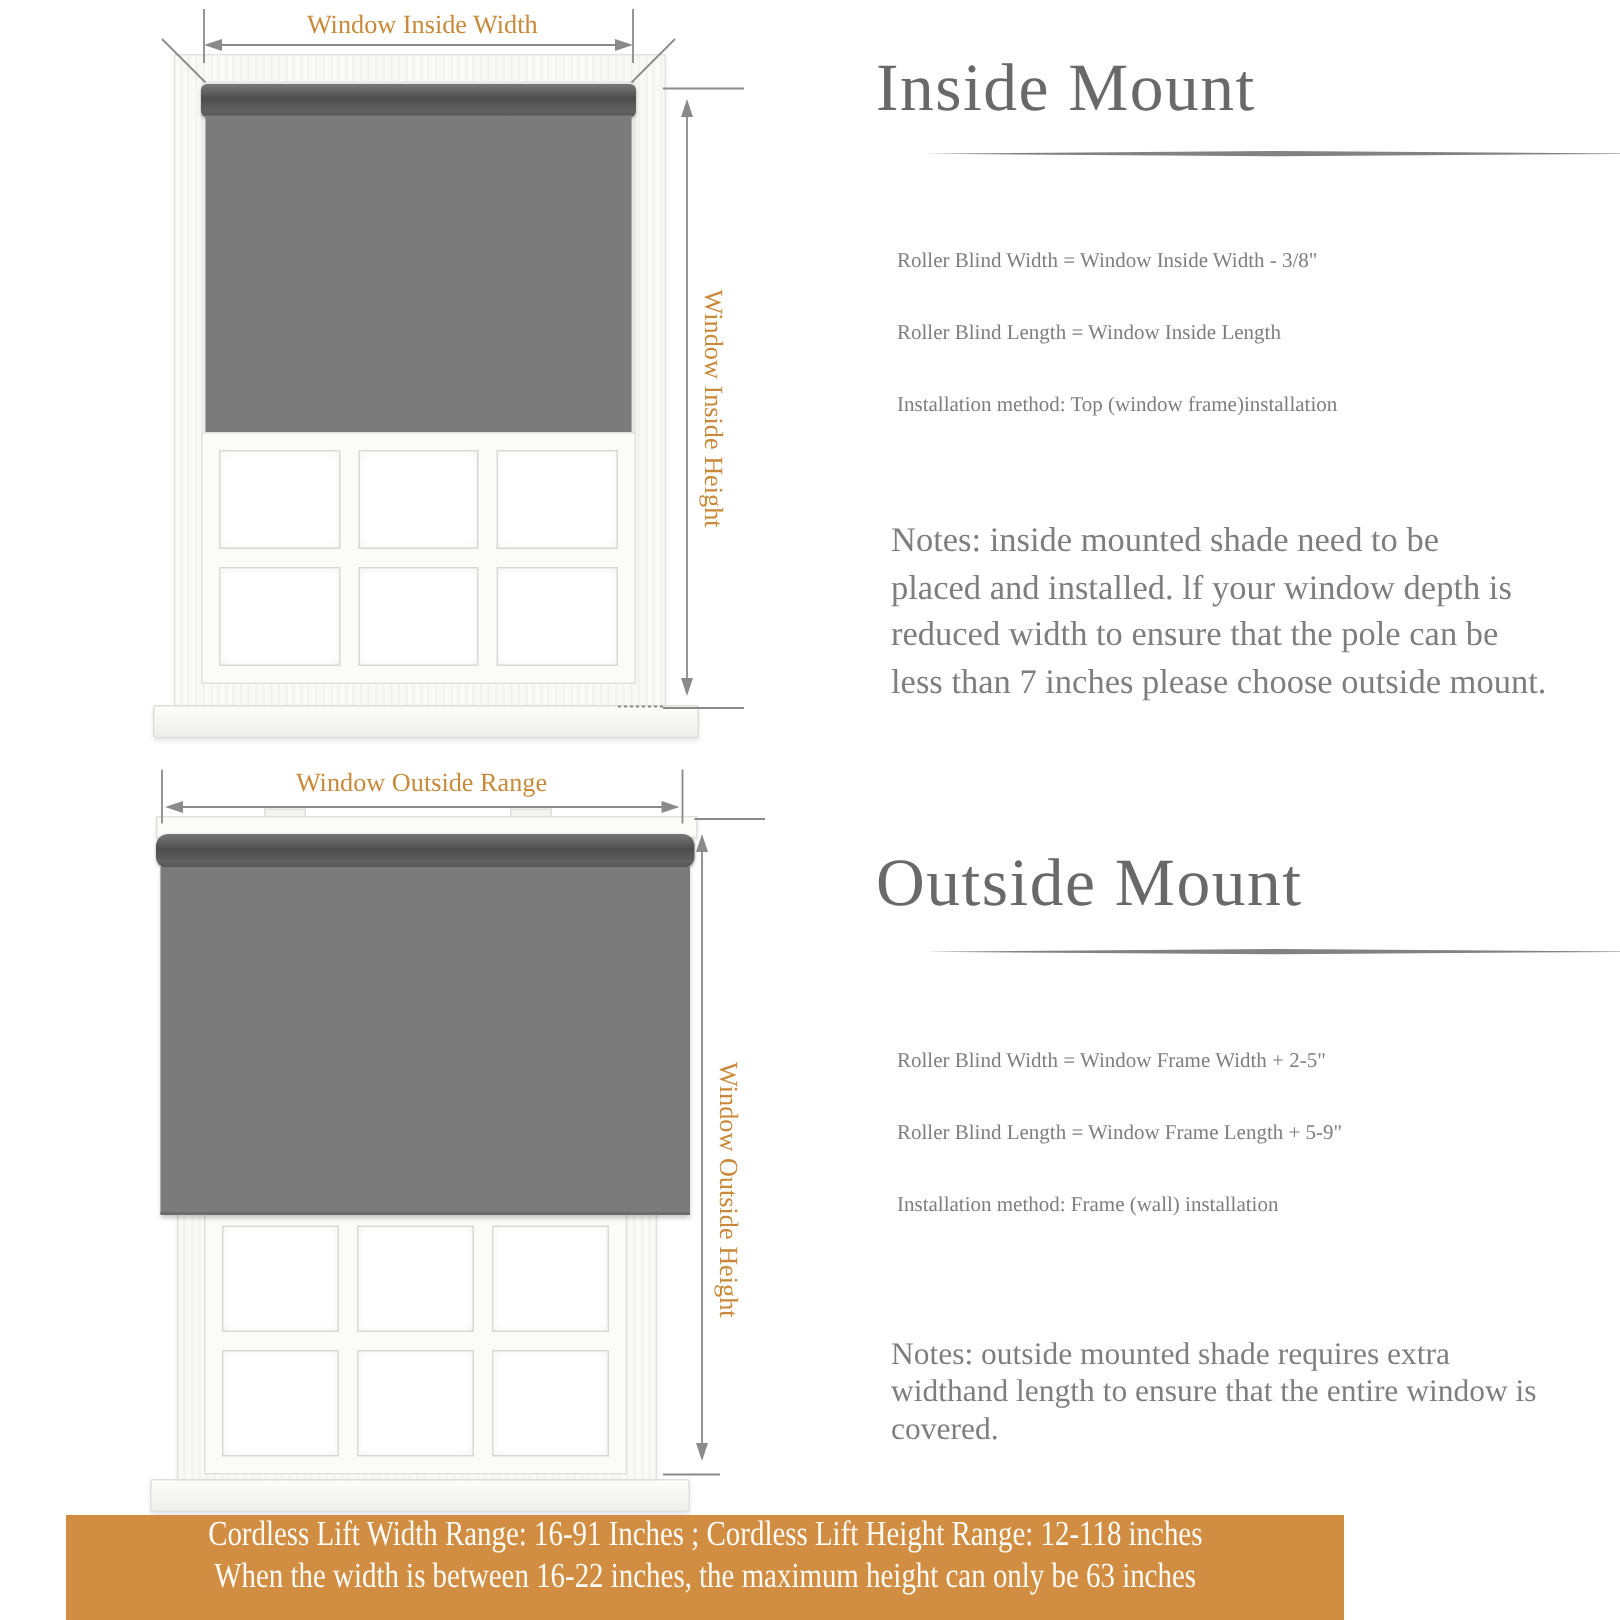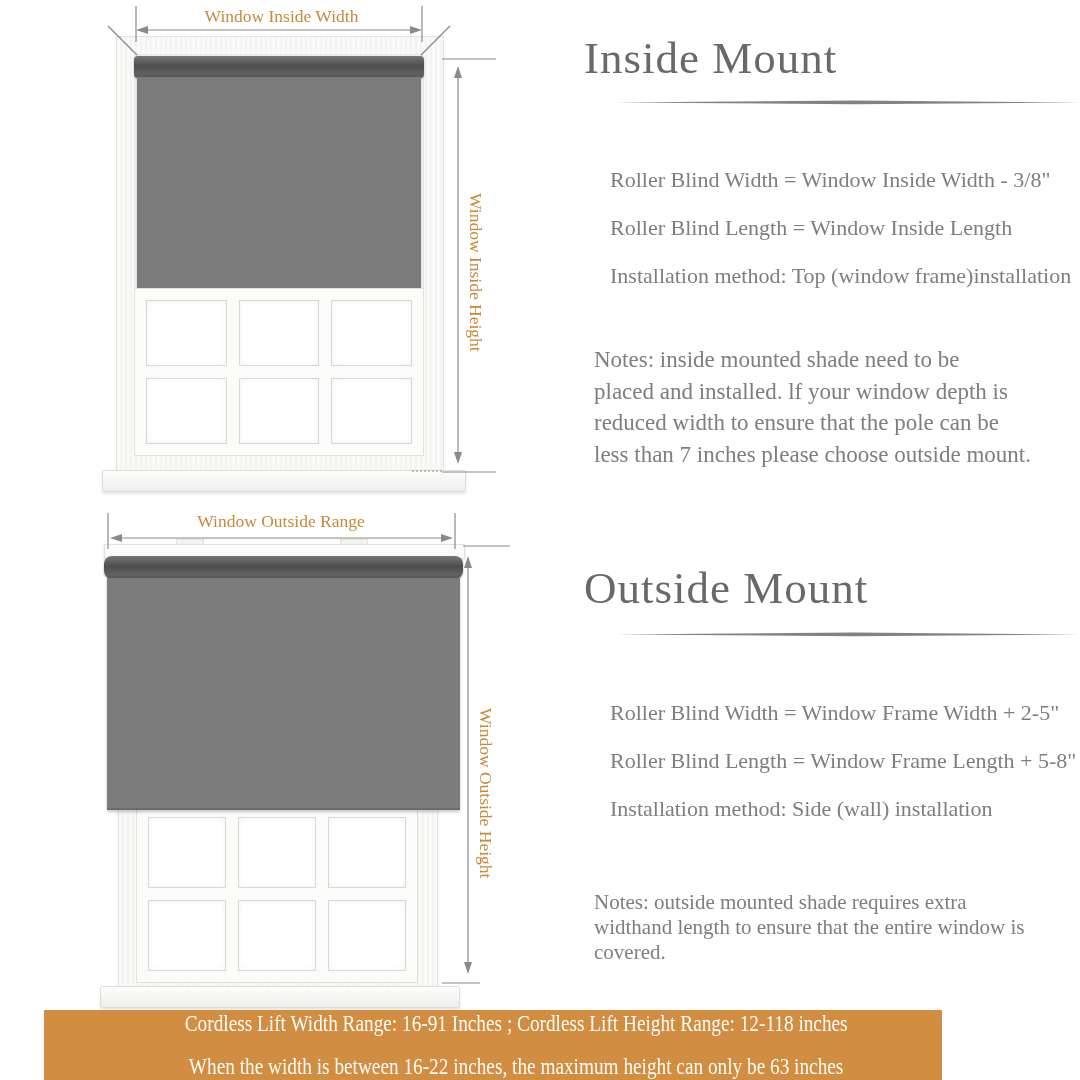--- a/index.html
+++ b/index.html
@@ -49,31 +49,31 @@
   }
   .headrail{position:absolute;background:#fbfbfa;border:1px solid #e0e0de;box-shadow:0 1px 2px rgba(0,0,0,.12);}
   .bracket{position:absolute;background:#f3f3f1;border:1px solid #e0e0de;border-bottom:none;}
 
   
   .section{position:absolute;left:540px;width:540px;}
   .section-title{
     text-align:left;color:var(--title,#696969);font-size:45px;letter-spacing:1px;
   }
   .divider{display:block;margin:0 auto;}
-  .rule-line{position:absolute;left:26px;color:var(--text,#7e7e7e);font-size:22px;white-space:nowrap;}
+  .rule-line{position:absolute;left:14px;color:var(--text,#7e7e7e);font-size:14px;white-space:nowrap;}
   .notes{position:absolute;left:10px;color:var(--text,#7e7e7e);}
   .notes .nline{display:block;}
   .notes-inside .nline{font-size:23px;line-height:31.5px;}
   .notes-outside .nline{font-size:21px;line-height:25px;}
 
   
   .banner{
     position:absolute;left:0;top:1010px;width:852px;height:70px;
     background:var(--banner,#d18e43);display:flex;flex-direction:column;
-    align-items:center;justify-content:space-between;gap:1px;padding-left:46px;
+    align-items:center;justify-content:flex-start;gap:1px;
   }
   .banner .bline{
     color:#fdfcf8;font-size:23.5px;line-height:27px;white-space:nowrap;
     transform:scaleX(.82);transform-origin:center;
   }
 </style>
 </head>
 <body>
 
 <div id="canvas">
@@ -168,22 +168,22 @@
       <span class="nline">less than 7 inches please choose outside mount.</span>
     </div>
   </div>
 
   <div class="section" style="top:540px;height:470px;">
     <div class="section-title abs" style="left:0;top:22px;width:540px;">Outside Mount</div>
     <svg class="divider abs" style="left:32px;top:92px;" width="476" height="5" viewBox="0 0 476 5">
       <polygon points="0,2.5 238,0.6 476,2.5 238,4.2" fill="#828282"></polygon>
     </svg>
     <div class="rule-line" style="top:160px;">Roller Blind Width = Window Frame Width + 2-5"</div>
-    <div class="rule-line" style="top:208px;">Roller Blind Length = Window Frame Length + 5-8"</div>
-    <div class="rule-line" style="top:256px;">Installation method: Side (wall) installation</div>
+    <div class="rule-line" style="top:208px;">Roller Blind Length = Window Frame Length + 5-9"</div>
+    <div class="rule-line" style="top:256px;">Installation method: Frame (wall) installation</div>
     <div class="notes notes-outside" style="top:350px;width:510px;">
       <span class="nline">Notes: outside mounted shade requires extra</span>
       <span class="nline">widthand length to ensure that the entire window is</span>
       <span class="nline">covered.</span>
     </div>
   </div>
 
   <div class="banner">
     <div class="bline">Cordless Lift Width Range: 16-91 Inches ; Cordless Lift Height Range: 12-118 inches</div>
     <div class="bline">When the width is between 16-22 inches, the maximum height can only be 63 inches</div>

